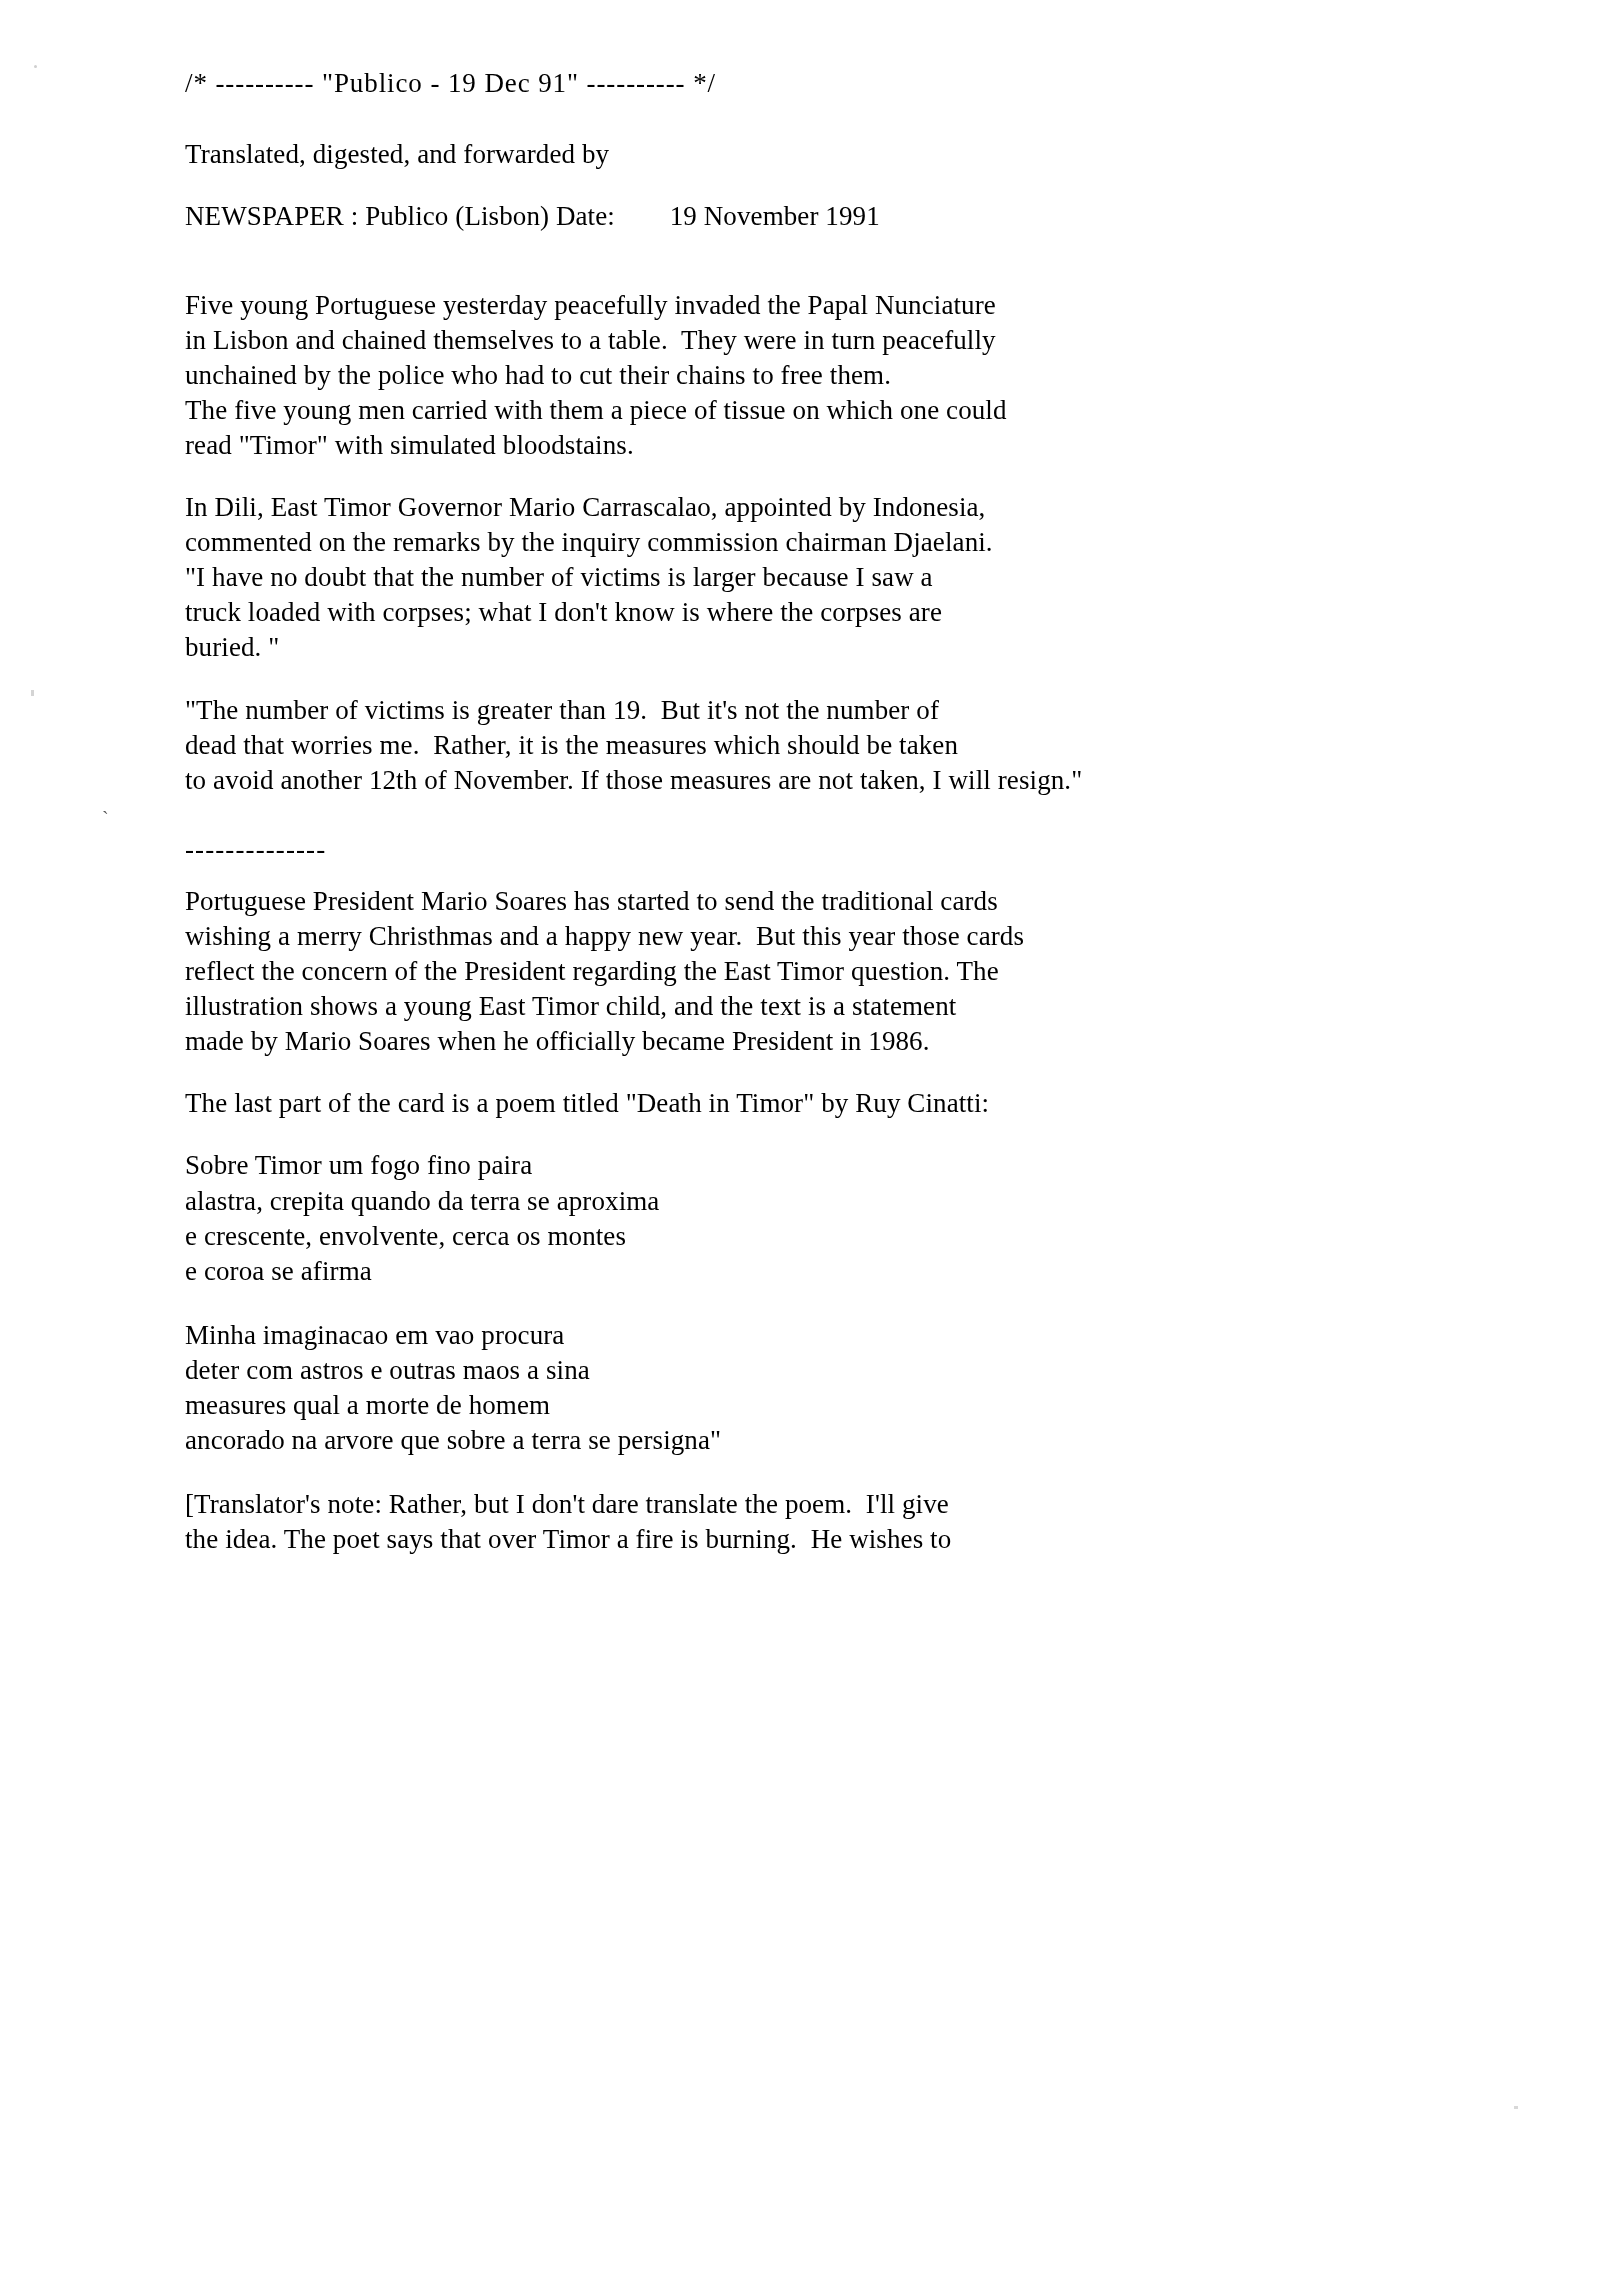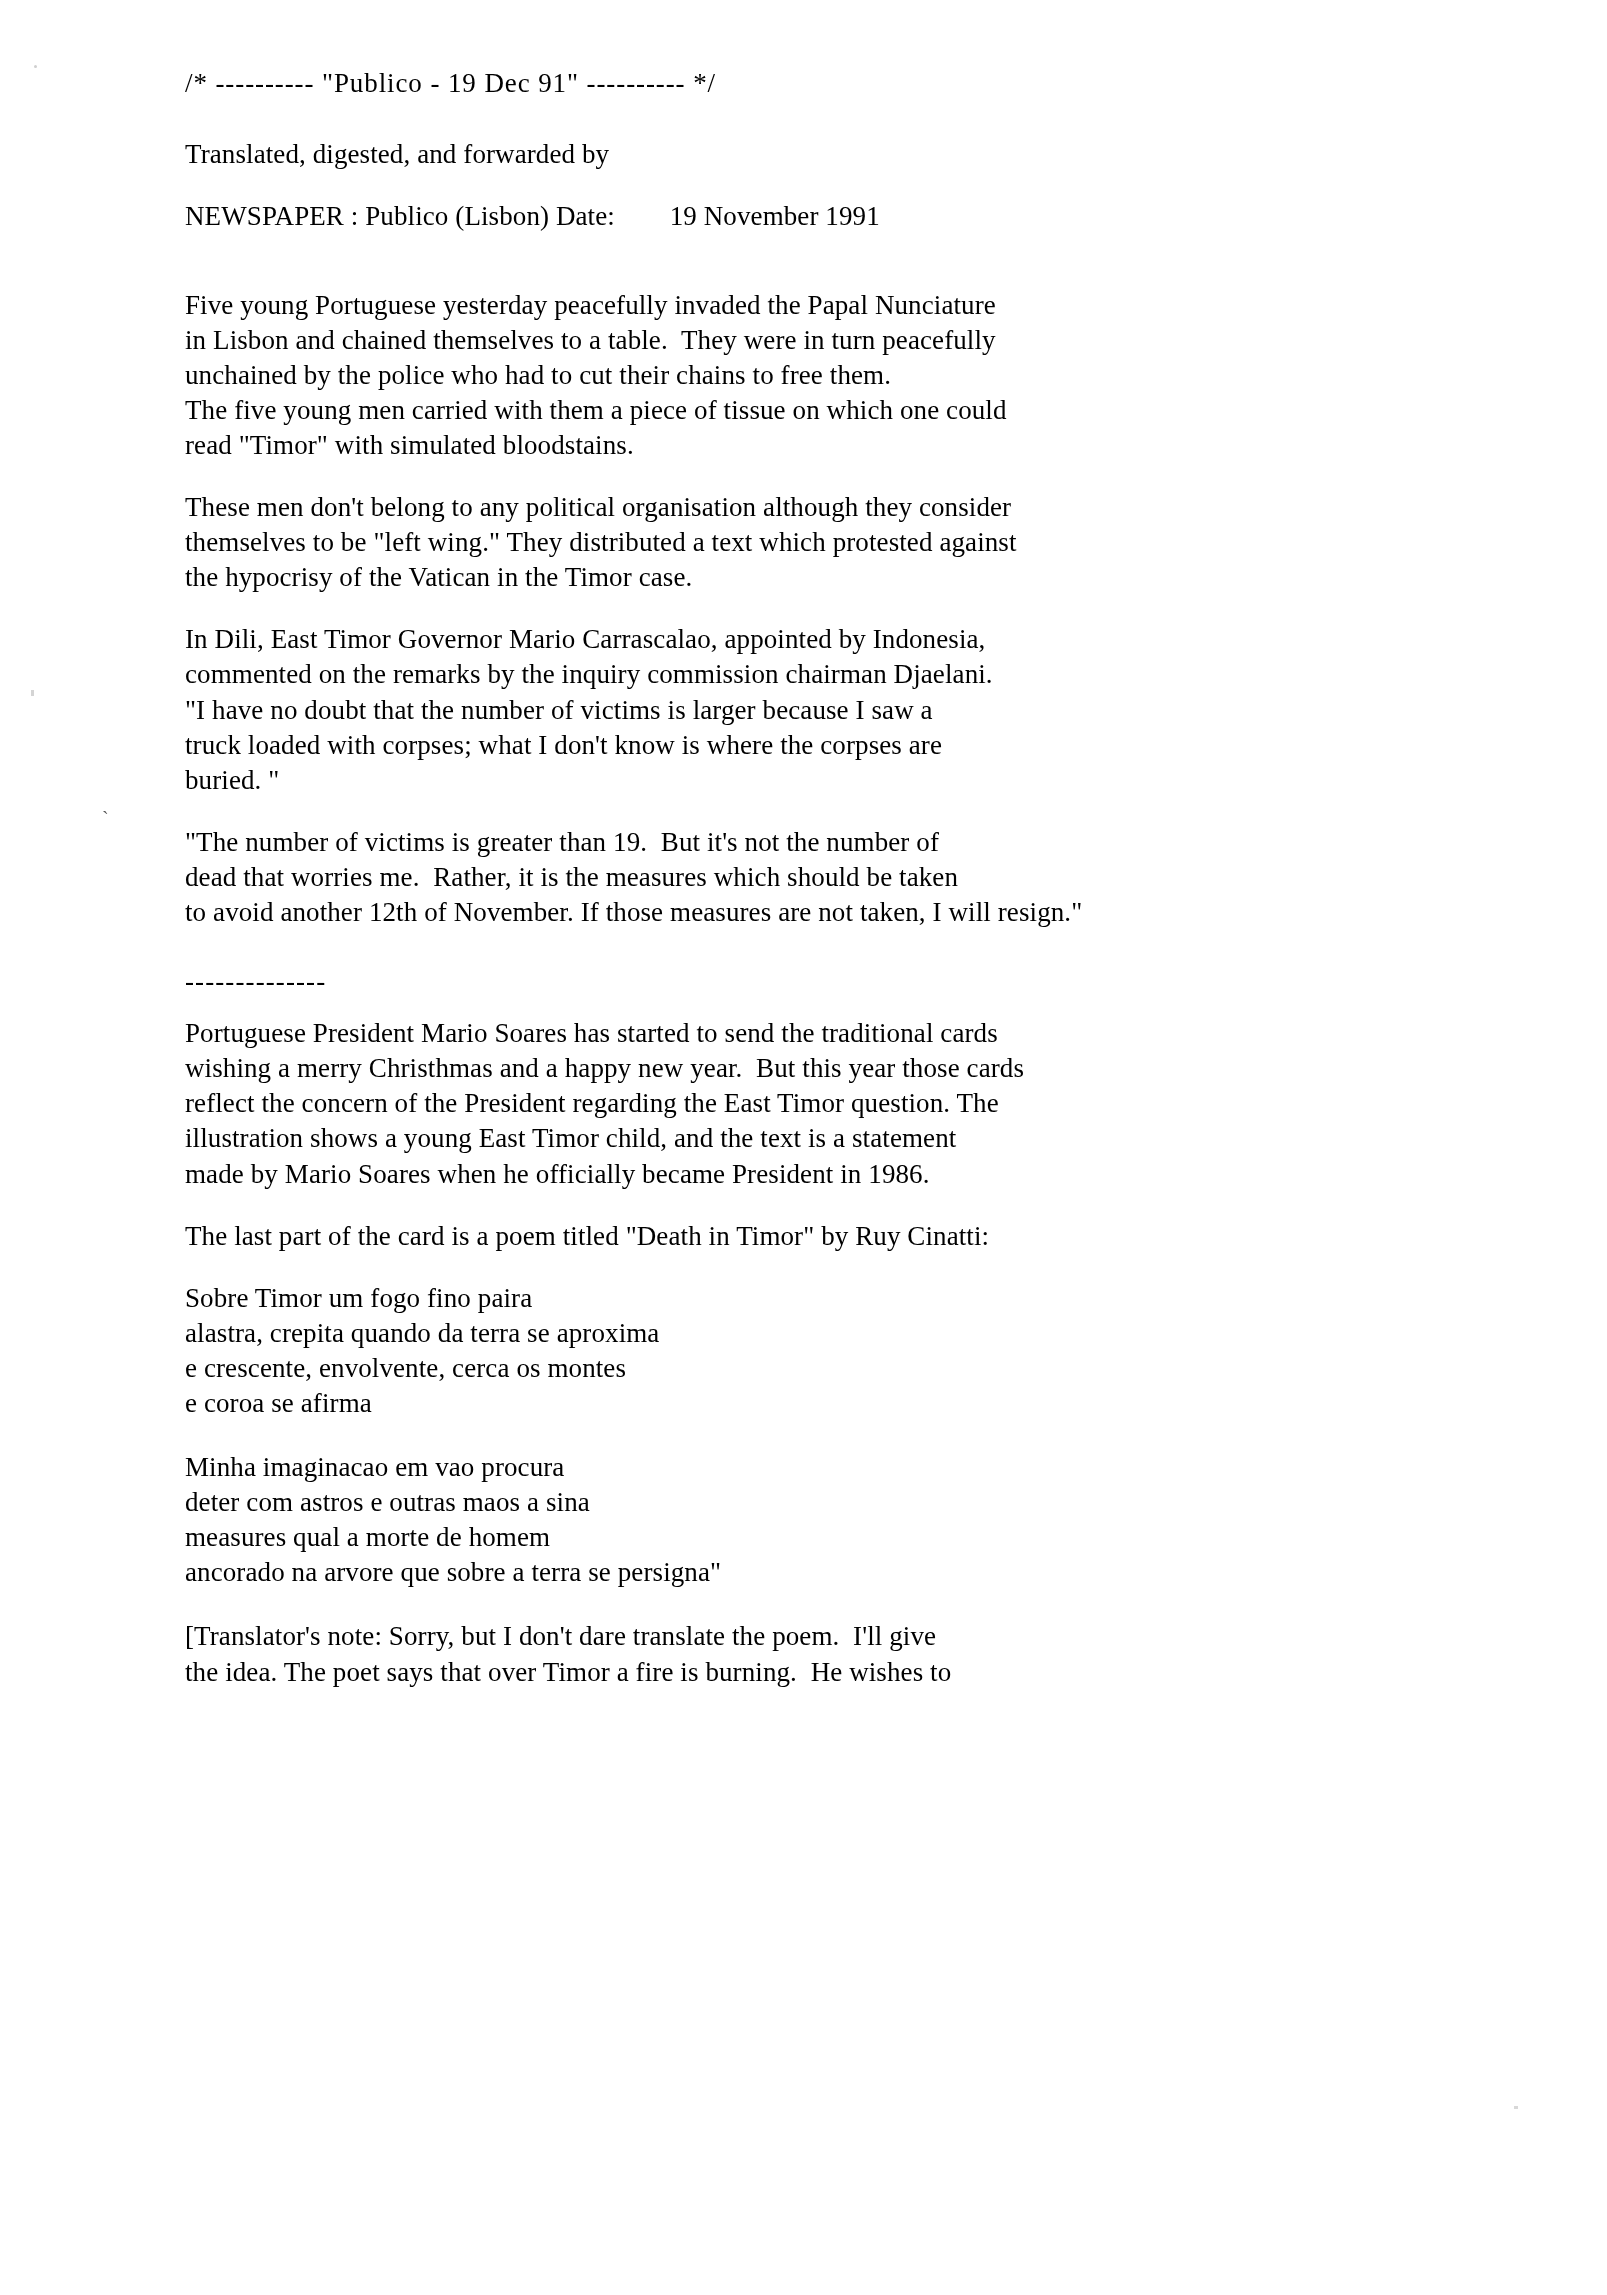--- a/index.html
+++ b/index.html
@@ -101,23 +101,20 @@
     <div class="block">NEWSPAPER : Publico (Lisbon) Date:        19 November 1991</div>
 
     <div class="gap-small"></div>
 
     <div class="block">Five young Portuguese yesterday peacefully invaded the Papal Nunciature
 in Lisbon and chained themselves to a table.  They were in turn peacefully
 unchained by the police who had to cut their chains to free them.
 The five young men carried with them a piece of tissue on which one could
 read "Timor" with simulated bloodstains.</div>
 
-    <div class="block">These men don't belong to any political organisation although they consider
-themselves to be "left wing." They distributed a text which protested against
-the hypocrisy of the Vatican in the Timor case.</div>
 
 
     <div class="block">In Dili, East Timor Governor Mario Carrascalao, appointed by Indonesia,
 commented on the remarks by the inquiry commission chairman Djaelani.
 "I have no doubt that the number of victims is larger because I saw a
 truck loaded with corpses; what I don't know is where the corpses are
 buried. "</div>
 
     <div class="block">"The number of victims is greater than 19.  But it's not the number of
 dead that worries me.  Rather, it is the measures which should be taken
@@ -137,18 +134,18 @@
       <div class="block stanza">Sobre Timor um fogo fino paira
 alastra, crepita quando da terra se aproxima
 e crescente, envolvente, cerca os montes
 e coroa se afirma</div>
       <div class="block stanza">Minha imaginacao em vao procura
 deter com astros e outras maos a sina
 measures qual a morte de homem
 ancorado na arvore que sobre a terra se persigna"</div>
     </div>
 
-    <div class="block nb">[Translator's note: Sorry, but I don't dare translate the poem.  I'll give
+    <div class="block nb">[Translator's note: Rather, but I don't dare translate the poem.  I'll give
 the idea. The poet says that over Timor a fire is burning.  He wishes to</div>
 
   </div>
 </div>
 
 
 </body></html>

